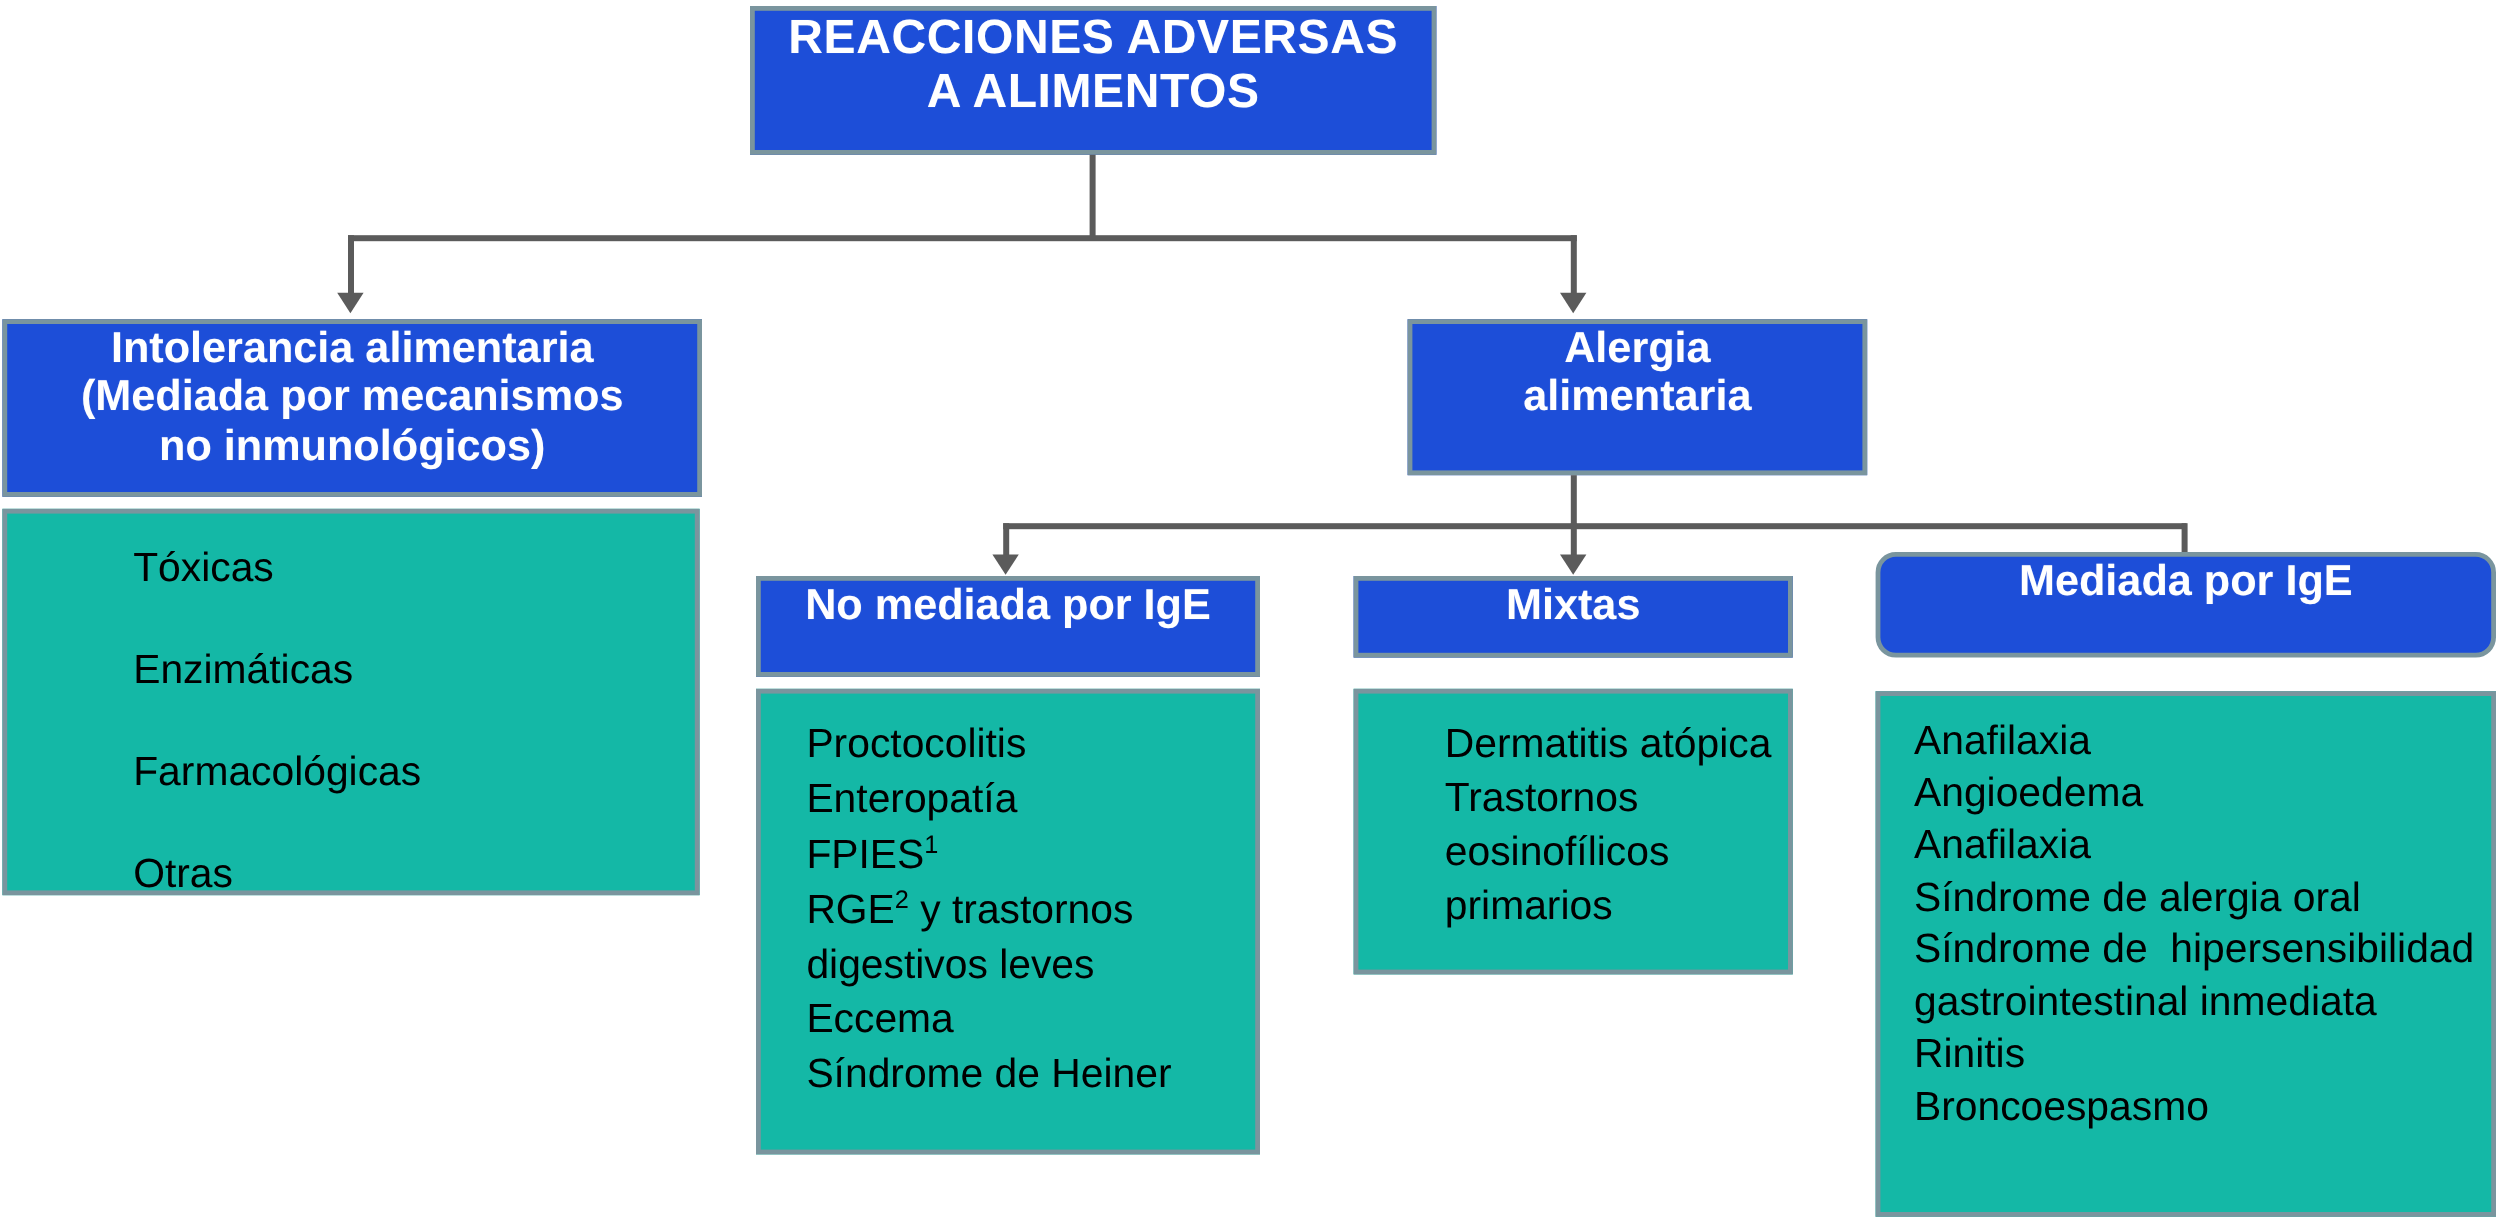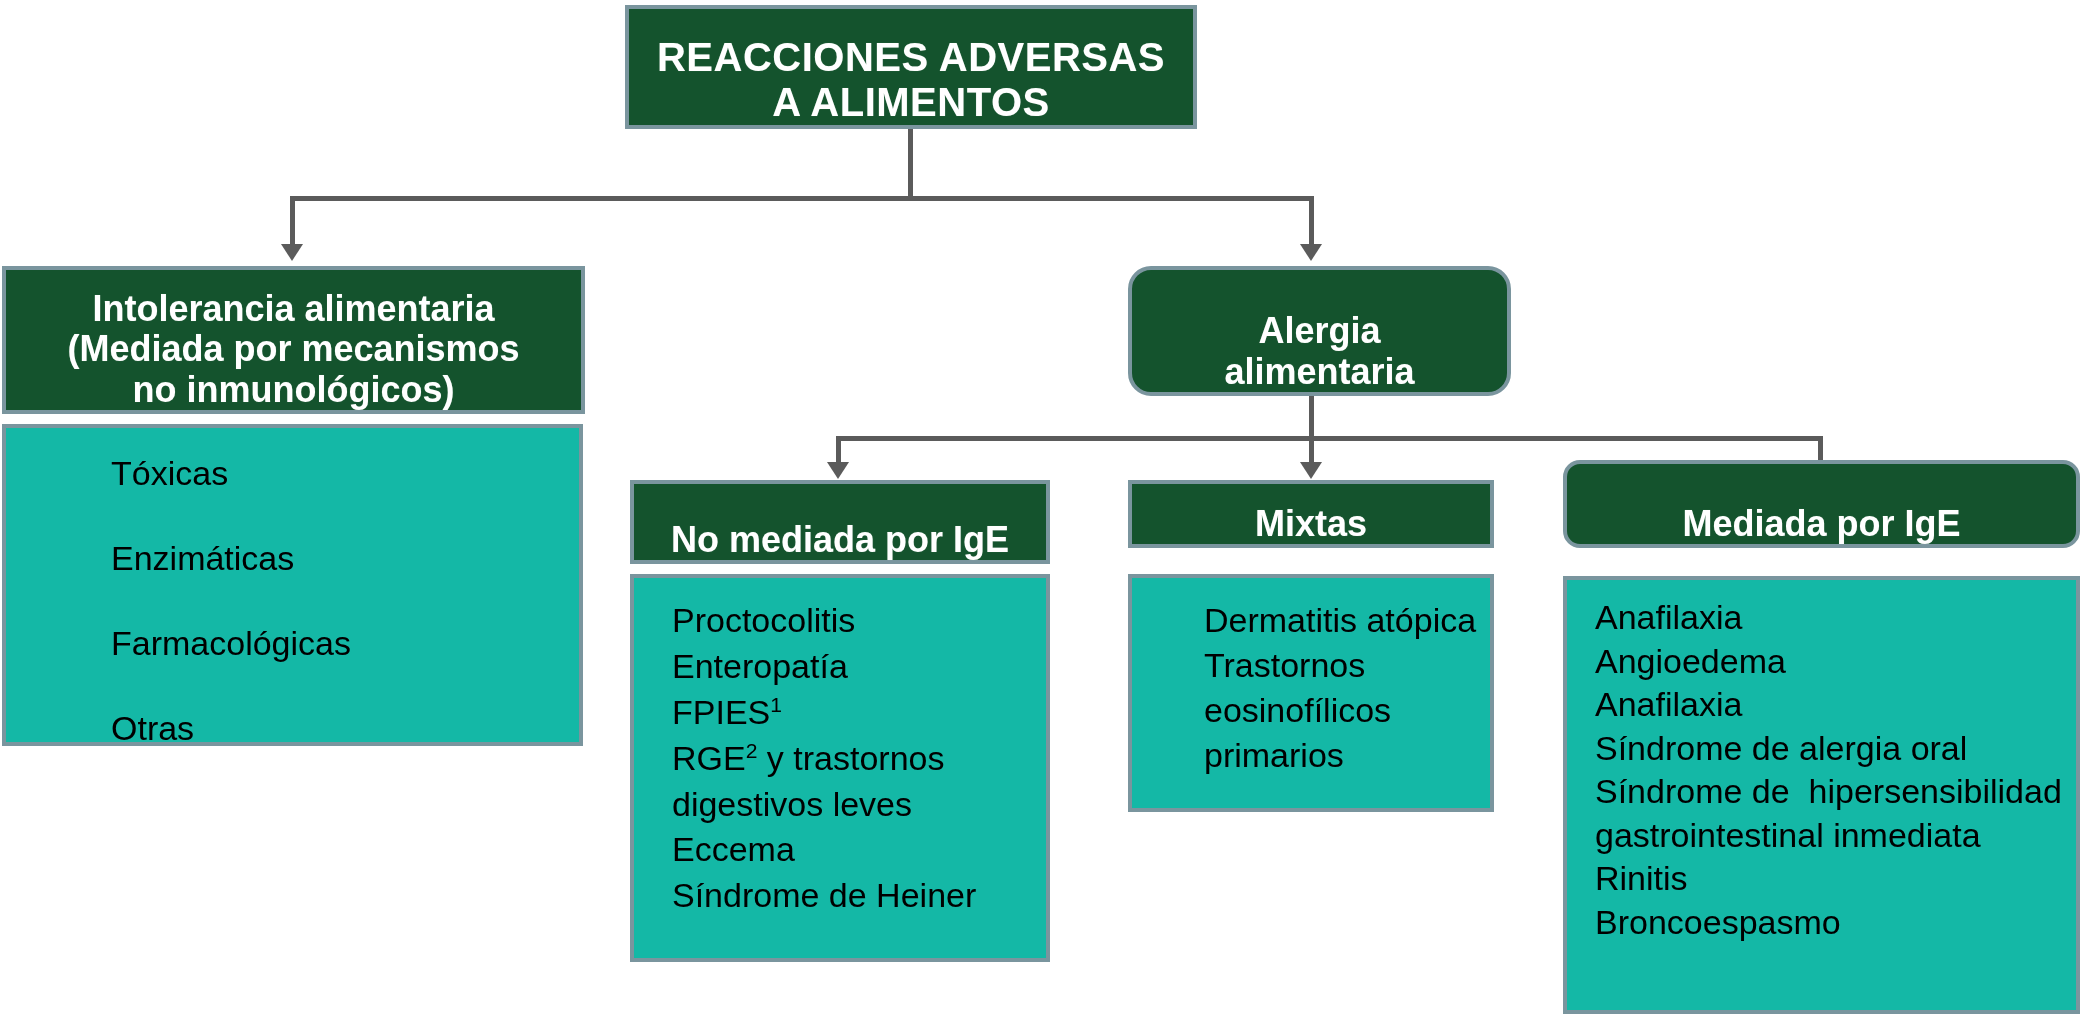--- a/index.html
+++ b/index.html
@@ -5,25 +5,25 @@
   html,body{margin:0;padding:0;background:#ffffff;}
   body{
     font-family:"Liberation Sans","DejaVu Sans",sans-serif;
     width:2083px;height:1018px;position:relative;overflow:hidden;
   }
   #stage{position:absolute;left:0;top:0;width:2083px;height:1018px;}
 
   .box{position:absolute;box-sizing:border-box;}
 
   .hdr{
-    background:#14532d;
+    background:#1d4ed8;
     border:4px solid #7a959e;
     color:#ffffff;
     font-weight:bold;
-    display:flex;align-items:flex-end;justify-content:center;
+    display:flex;align-items:flex-start;justify-content:center;
     text-align:center;
     line-height:1.12;
     text-shadow:0 0 1px rgba(255,255,255,.25);
   }
   .listbox{
     background:#14b8a6;
     border:4px solid #7a959e;
     color:#000000;
     box-sizing:border-box;
   }
@@ -39,21 +39,21 @@
     border-right:11px solid transparent;
     border-top:17px solid #5b5b5b;}
 
   
   #root-box{left:625px;top:5px;width:572px;height:124px;font-size:40px;letter-spacing:.5px;}
   #intol-hdr{left:2px;top:266px;width:583px;height:148px;font-size:36px;}
   #intol-list{left:2px;top:424px;width:581px;height:322px;}
   #intol-list .items{padding:26px 0 0 105px;font-size:34px;}
   #intol-list .items li{margin-bottom:46px;}
 
-  #alergia-hdr{left:1128px;top:266px;width:383px;height:130px;font-size:36px;border-radius:23px;}
+  #alergia-hdr{left:1173px;top:266px;width:383px;height:130px;font-size:36px;}
 
   #nomed-hdr{left:630px;top:480px;width:420px;height:84px;font-size:36px;}
   #nomed-list{left:630px;top:574px;width:420px;height:388px;}
   #nomed-list .items{padding:20px 3px 0 38px;font-size:34px;line-height:1.35;}
 
   #mixtas-hdr{left:1128px;top:480px;width:366px;height:68px;font-size:36px;}
   #mixtas-list{left:1128px;top:574px;width:366px;height:238px;}
   #mixtas-list .items{padding:20px 0 0 28px;font-size:34px;line-height:1.32;margin-left:44px;}
 
   #ige-hdr{left:1563px;top:460px;width:517px;height:88px;font-size:36px;border-radius:17px;}

